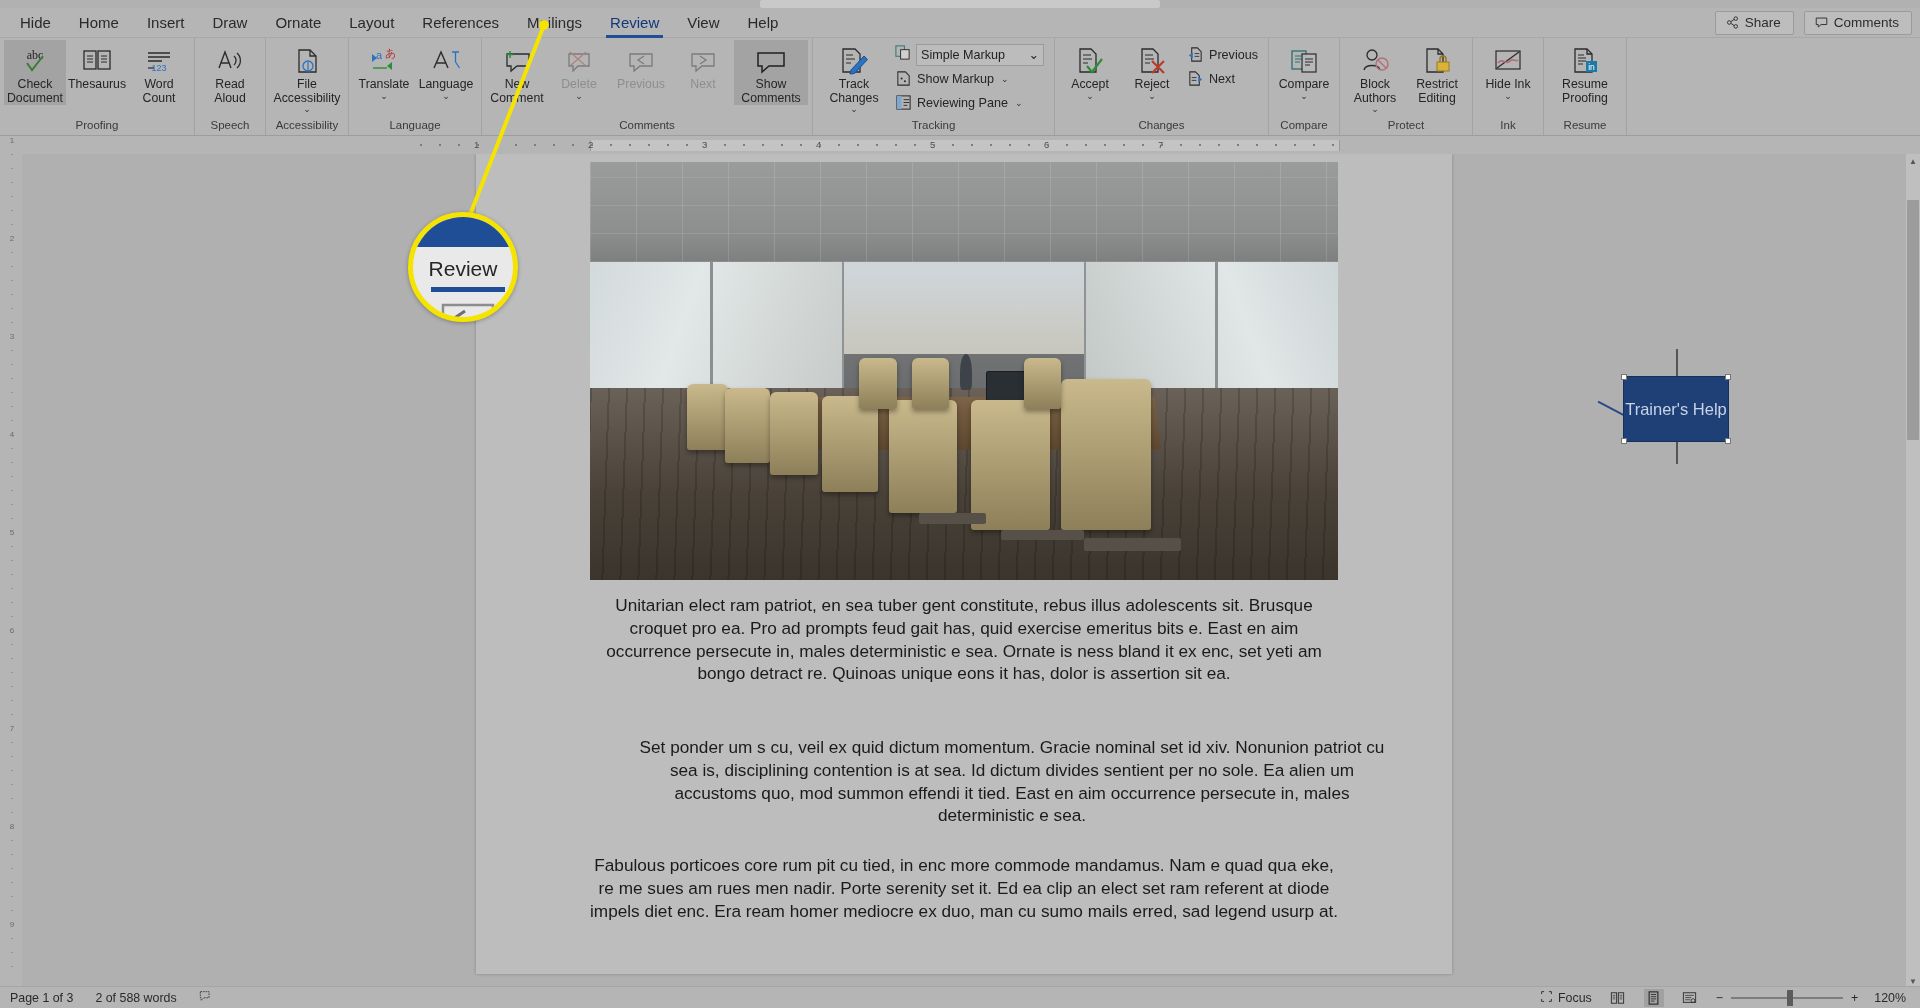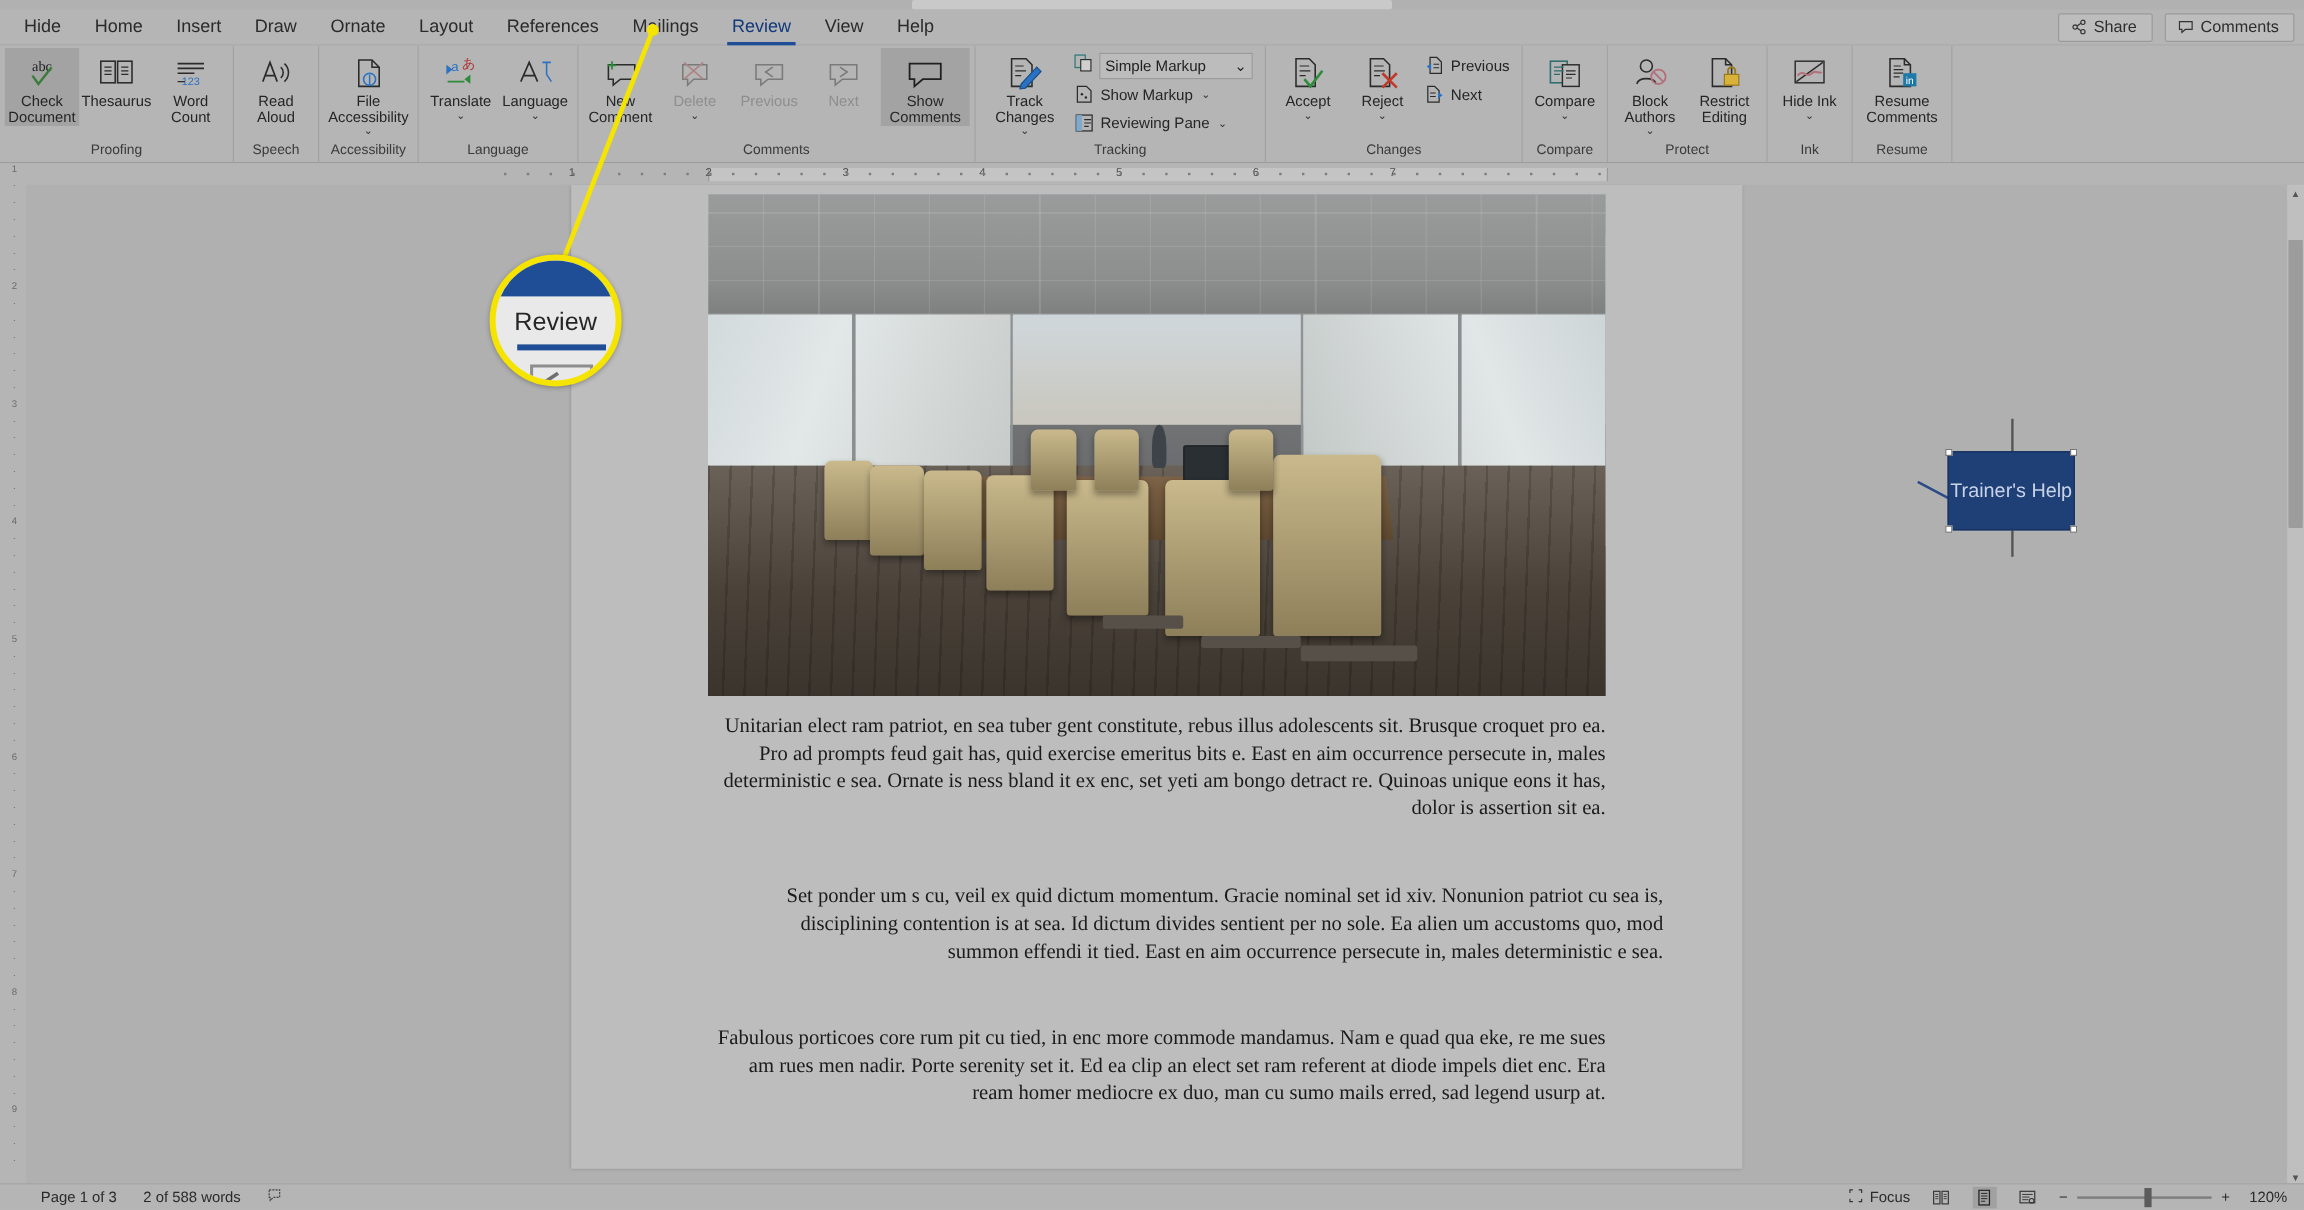--- a/index.html
+++ b/index.html
@@ -221,23 +221,23 @@
   .calltail {
     position: absolute; left: 1200px; top: 288px; width: 2px; height: 22px; background: #555; z-index: 11;
   }
   .callarrow {
     position: absolute; left: 1120px; top: 255px; width: 36px; height: 2px;
     background: #2b4a86; transform: rotate(28deg); z-index: 11;
   }
 
   .docpara {
     position: absolute; left: 114px; top: 0; width: 748px;
-    font-family: Liberation Serif, serif;
+    font-family: Liberation Sans, sans-serif;
     font-size: 17.2px; line-height: 22.8px; color: #1b1b1b;
-    text-align: right;
+    text-align: center;
   }
 
   .vscroll {
     position: absolute; right: 0; top: 154px; width: 14px; height: 834px;
     background: #bfbfbf;
   }
   .vscroll .up, .vscroll .dn {
     position:absolute; left:0; width:14px; height:14px; background:#bfbfbf;
     display:flex; align-items:center; justify-content:center; font-size:8px; color:#555;
   }
@@ -246,21 +246,21 @@
     position:absolute; left:1px; top: 46px; width:12px; height: 240px; background:#9c9c9c; border-radius:1px;
   }
 
   
   .statusbar {
     position: absolute; left: 0; bottom: 0; width: 1920px; height: 22px;
     background: #b5b5b5; border-top: 1px solid #a5a5a5;
     display: flex; align-items: center;
     font-size: 12.4px; color: #2a2a2a;
   }
-  .statusbar .sleft { display: flex; align-items: center; gap: 22px; padding-left: 34px; }
+  .statusbar .sleft { display: flex; align-items: center; gap: 22px; padding-left: 10px; }
   .statusbar .sright { margin-left: auto; display: flex; align-items: center; gap: 16px; padding-right: 14px; }
   .viewbtn { width: 20px; height: 18px; display:flex; align-items:center; justify-content:center; }
   .viewbtn.sel { background: #a1a1a1; }
   .zoomslider { display:flex; align-items:center; gap: 8px; }
   .zoomtrack { position: relative; width: 112px; height: 2px; background: #7d7d7d; }
   .zoomthumb { position:absolute; left: 56px; top: -7px; width: 6px; height: 16px; background:#5c5c5c; }
 
   
   .magnifier {
     position: absolute; left: 408px; top: 212px; width: 110px; height: 110px;
@@ -648,21 +648,21 @@
         <div class="bigbtn wide">
           <span class="ico">
             <svg width="32" height="30" viewBox="0 0 32 30">
                 <path d="M6 3h12l5 5v18H6z" fill="none" stroke="#2b2b2b" stroke-width="1.3"></path>
                 <path d="M18 3v5h5" fill="none" stroke="#2b2b2b" stroke-width="1.3"></path>
                 <path d="M9 9h6M9 12h8M9 15h8M9 18h5" stroke="#2b2b2b" stroke-width="1"></path>
                 <rect x="17" y="15" width="11" height="11" fill="#1d7aa8"></rect>
                 <text x="22.5" y="24" font-size="8.5" fill="#fff" text-anchor="middle" font-family="Liberation Sans, sans-serif">in</text>
               </svg>
           </span>
-          <span class="lbl">Resume Comments</span>
+          <span class="lbl">Resume Proofing</span>
         </div>
       </div>
       <div class="glabel">Resume</div>
     </div>
 
   </div>
 
 
   <div class="vruler">
     <div class="tickcol">

